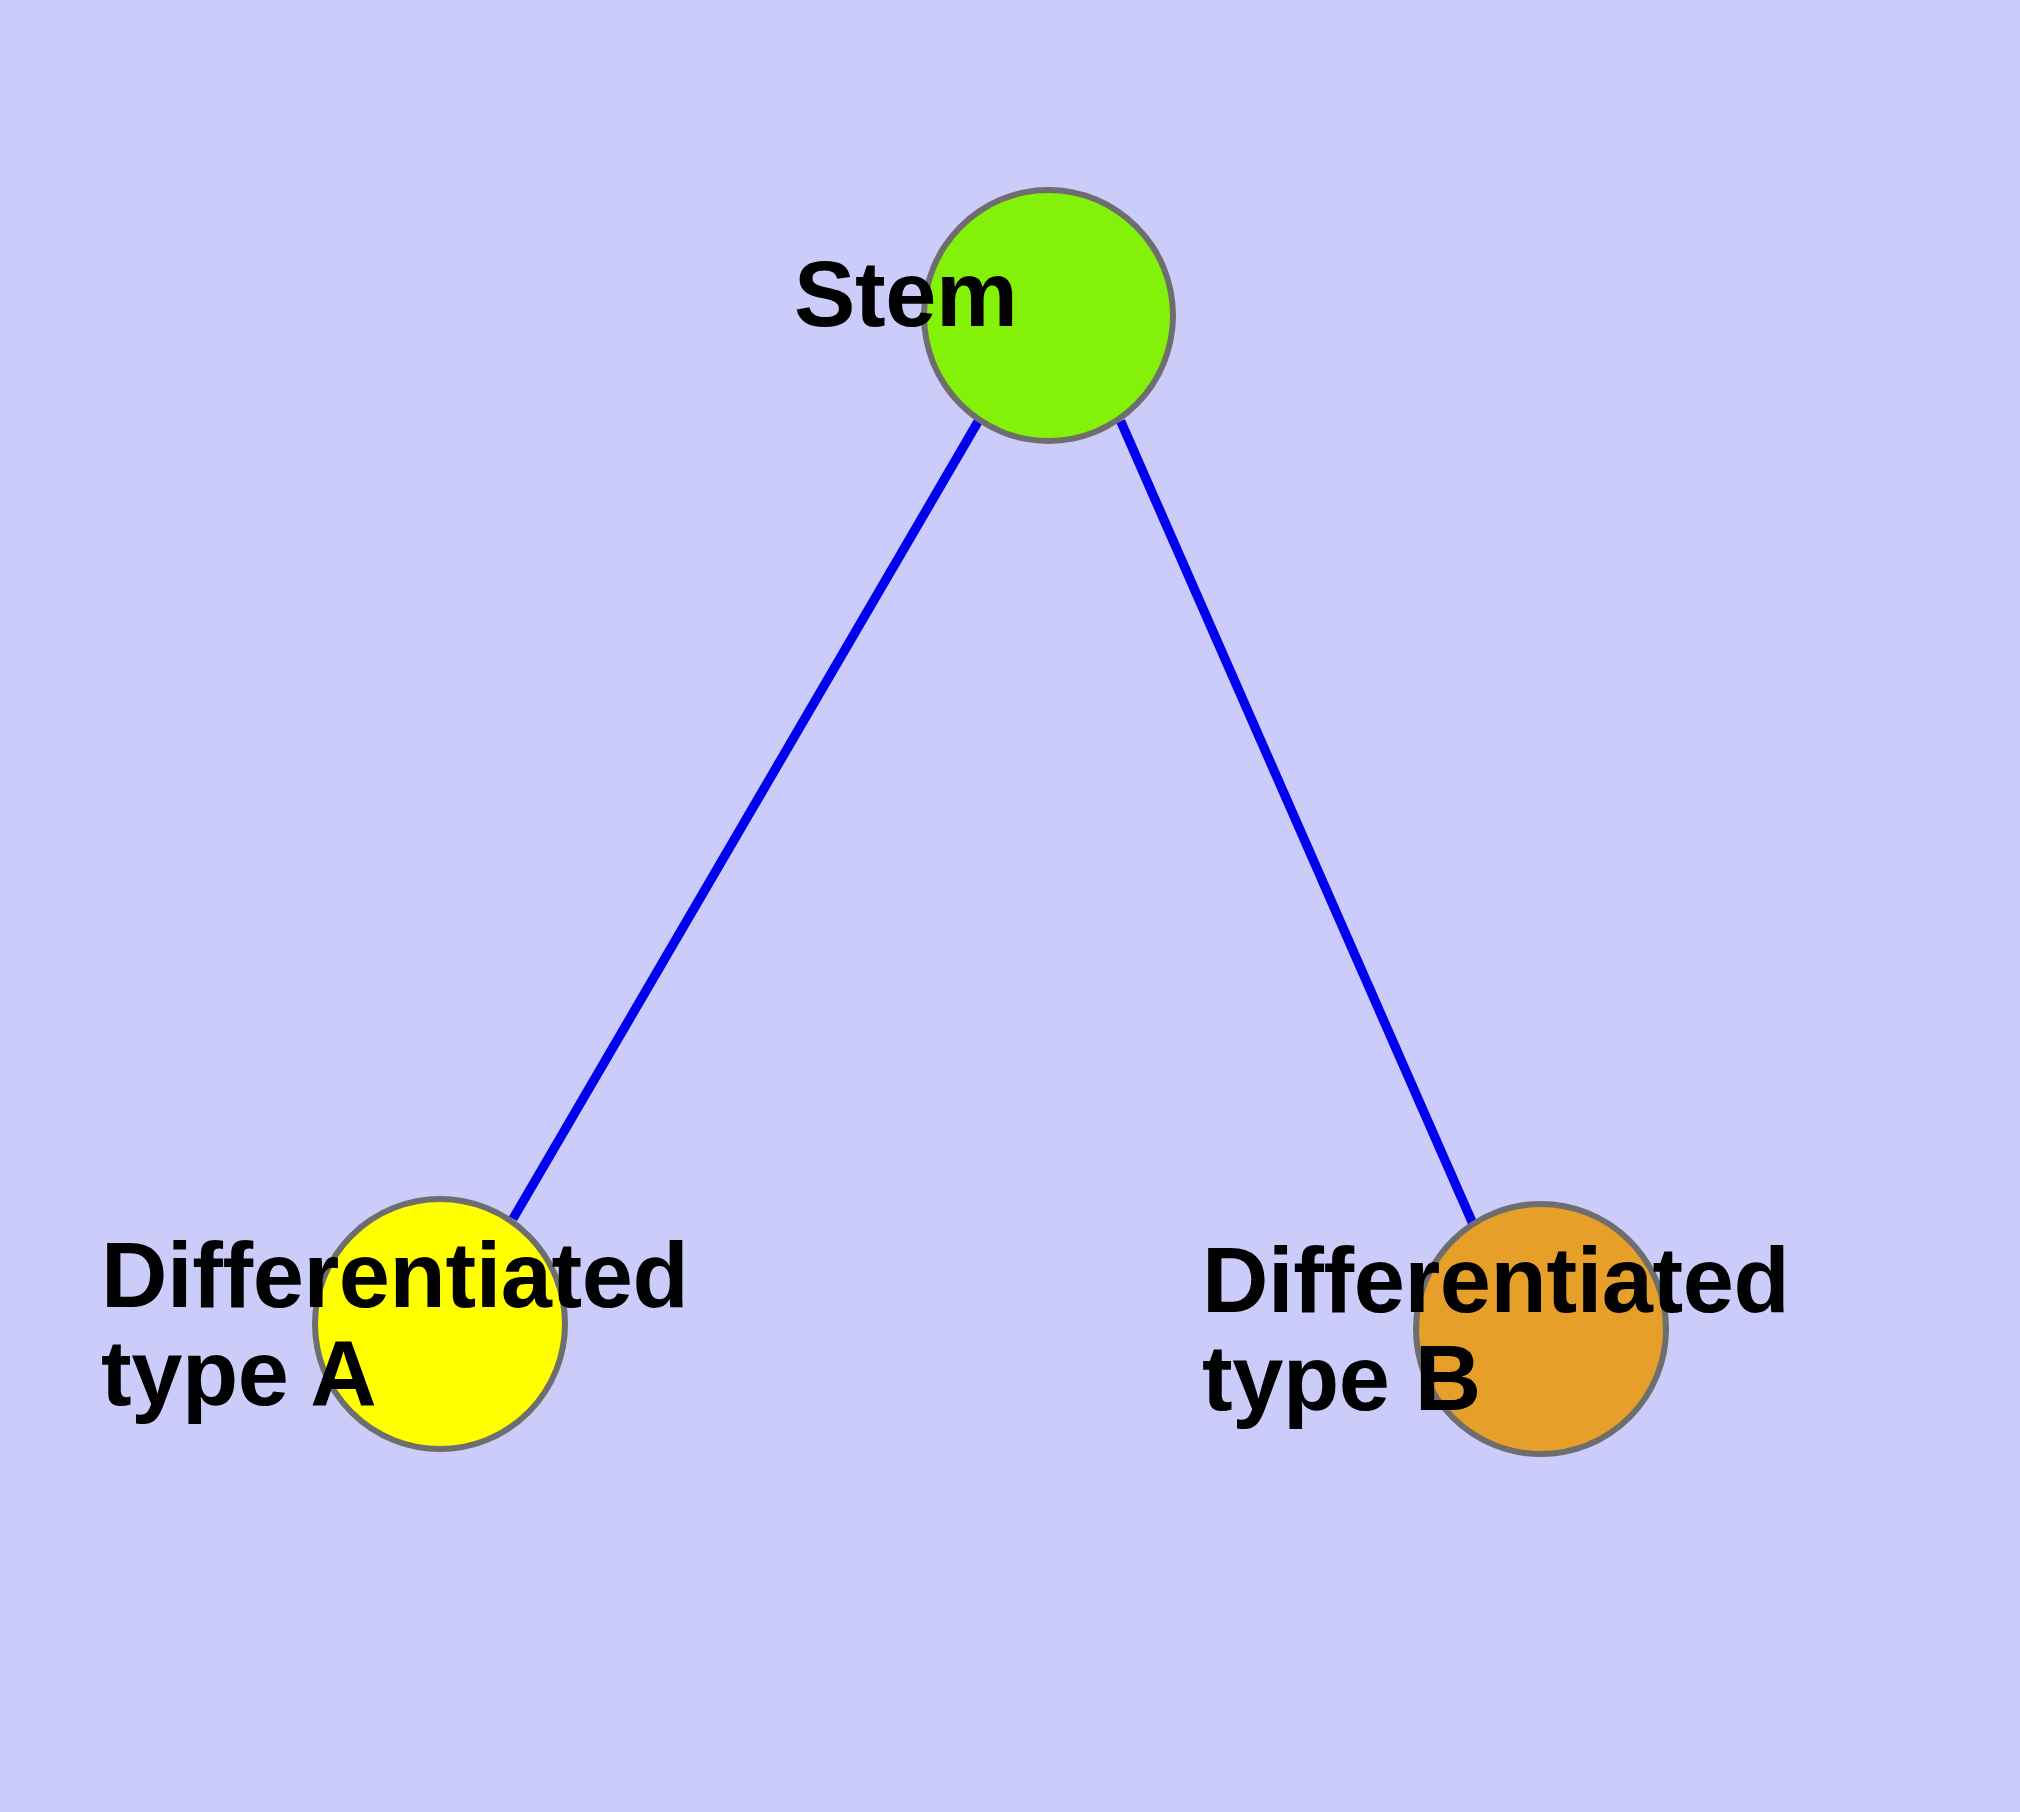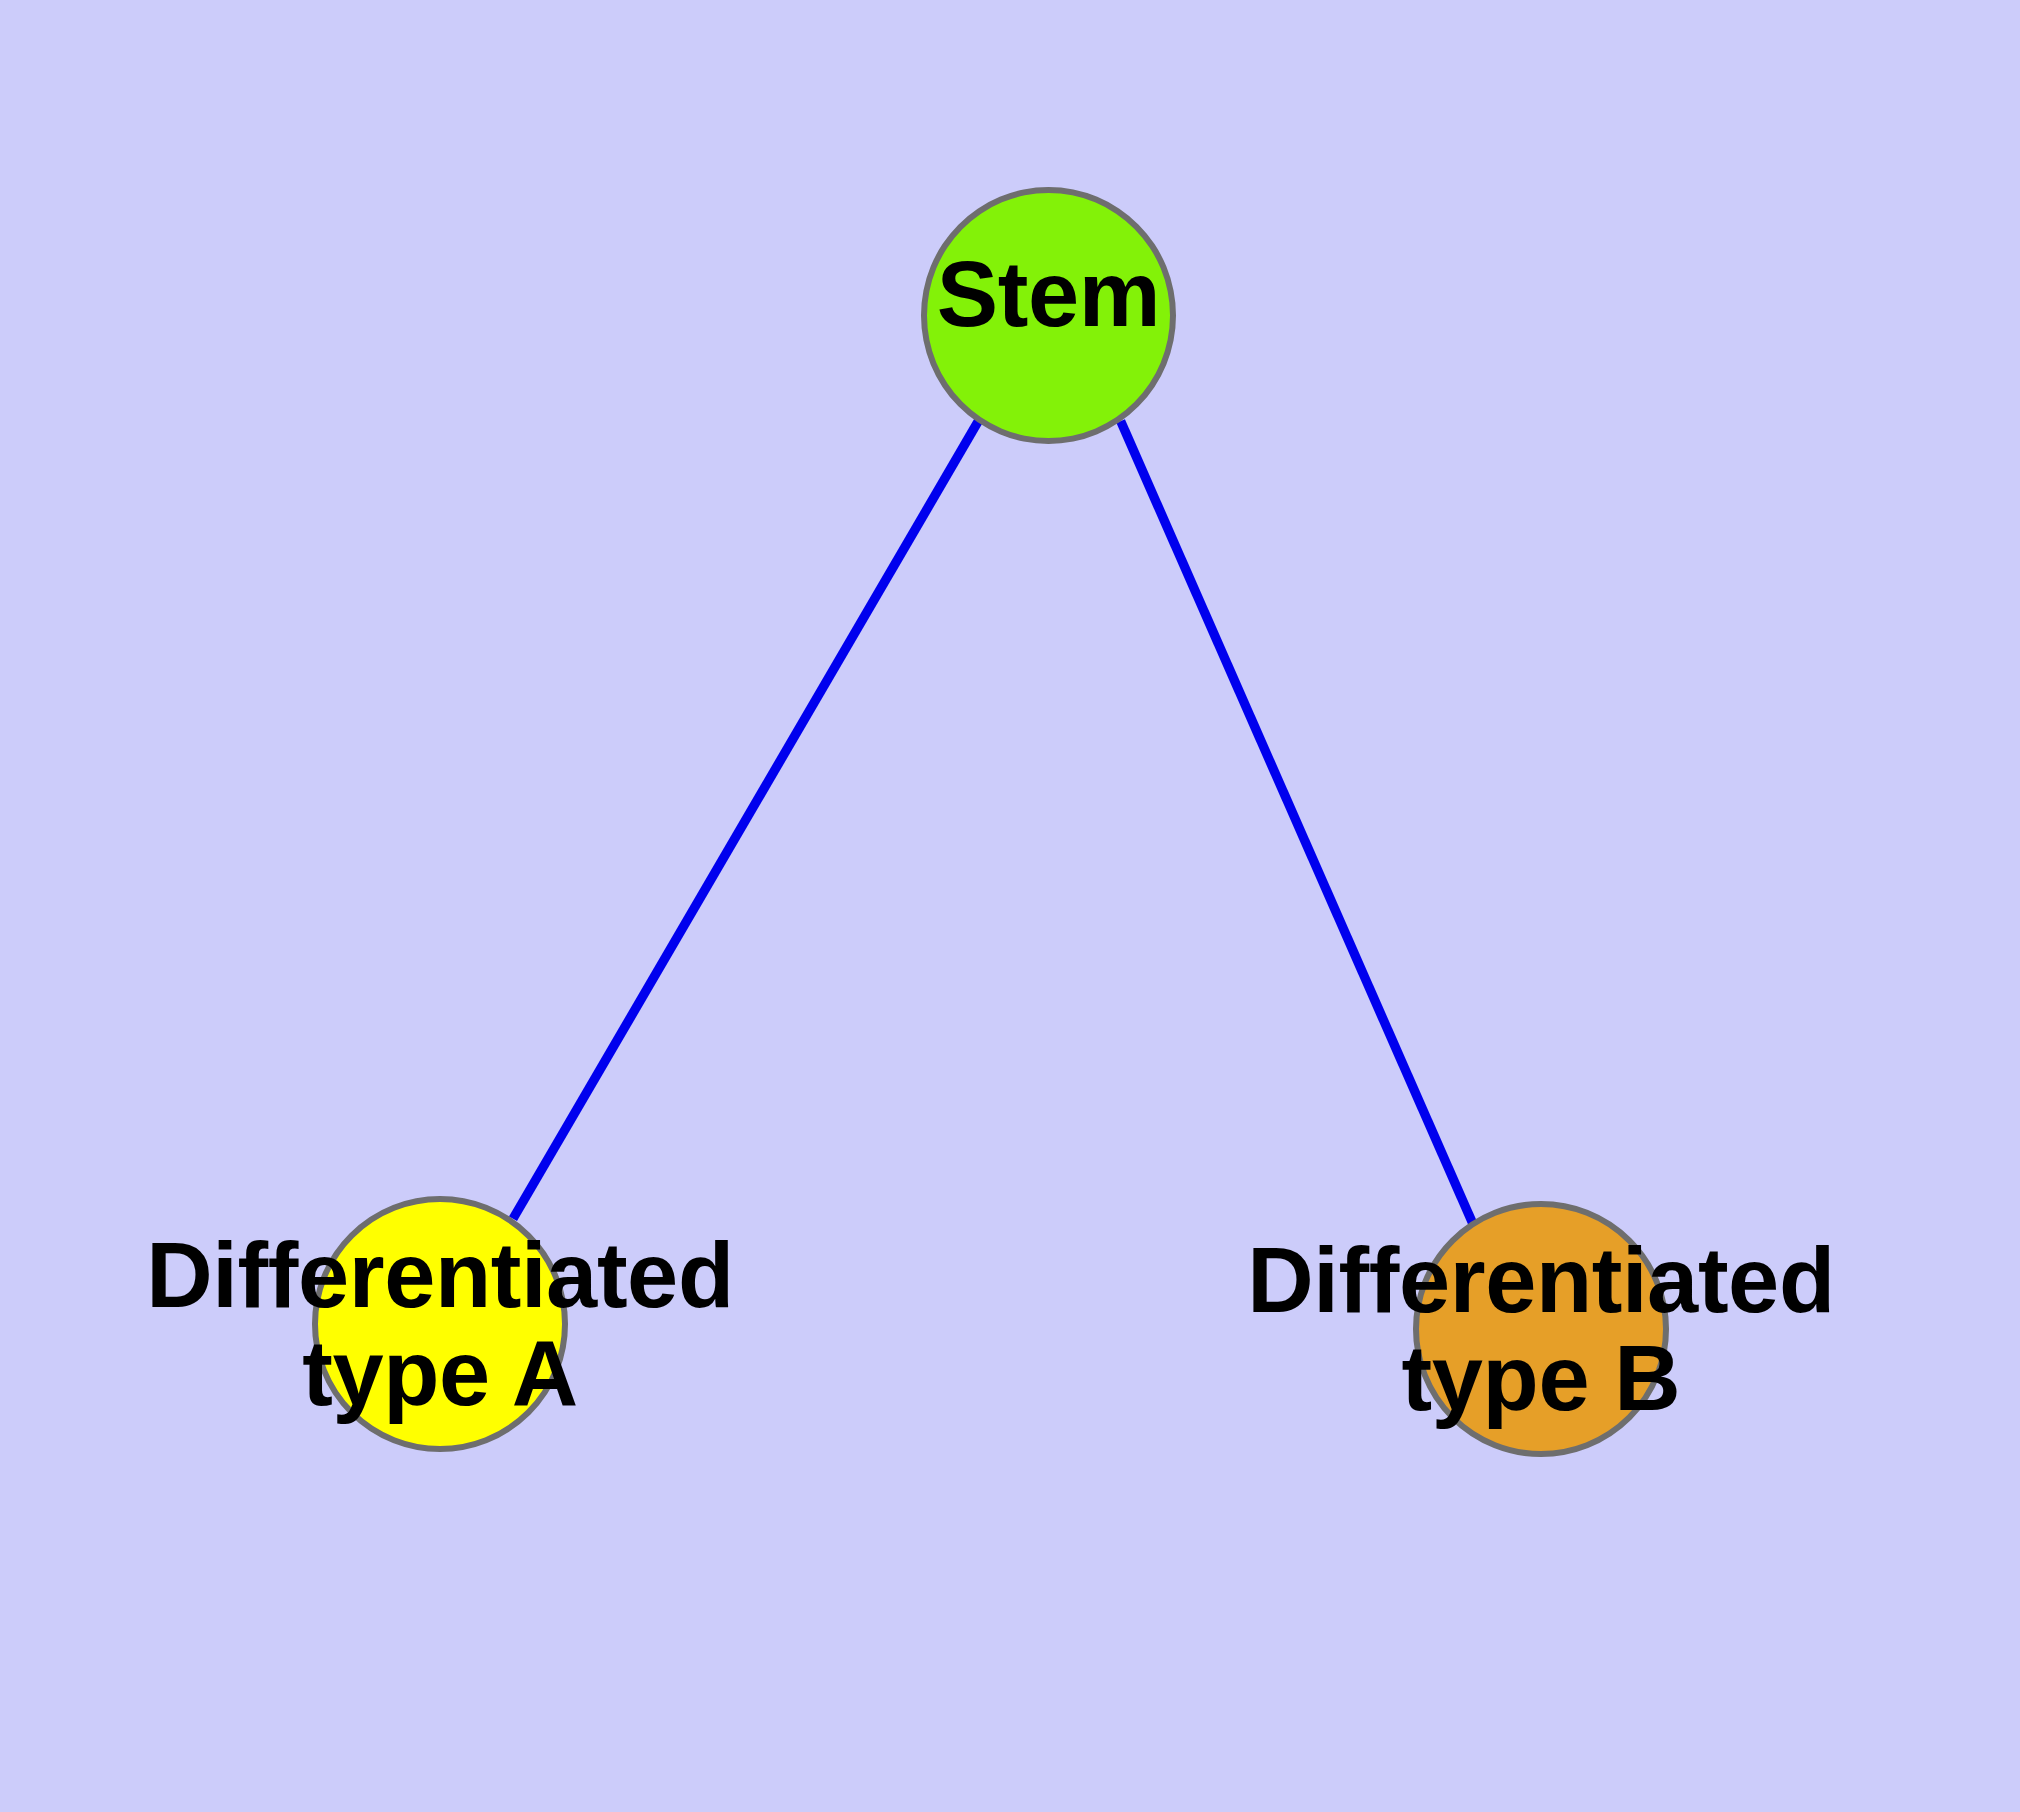--- a/index.html
+++ b/index.html
@@ -50,21 +50,20 @@
     left: 1413px;
     top: 1201px;
     width: 256px;
     height: 256px;
     background: #e69f28;
   }
   .node-label {
     position: absolute;
     color: #000000;
     font-weight: bold;
-    text-align: center;
     line-height: 1.06;
     white-space: pre;
     letter-spacing: -0.4px;
     pointer-events: none;
   }
   #label-stem {
     left: 794px;
     top: 246px;
     width: 509px;
     font-size: 92px;

